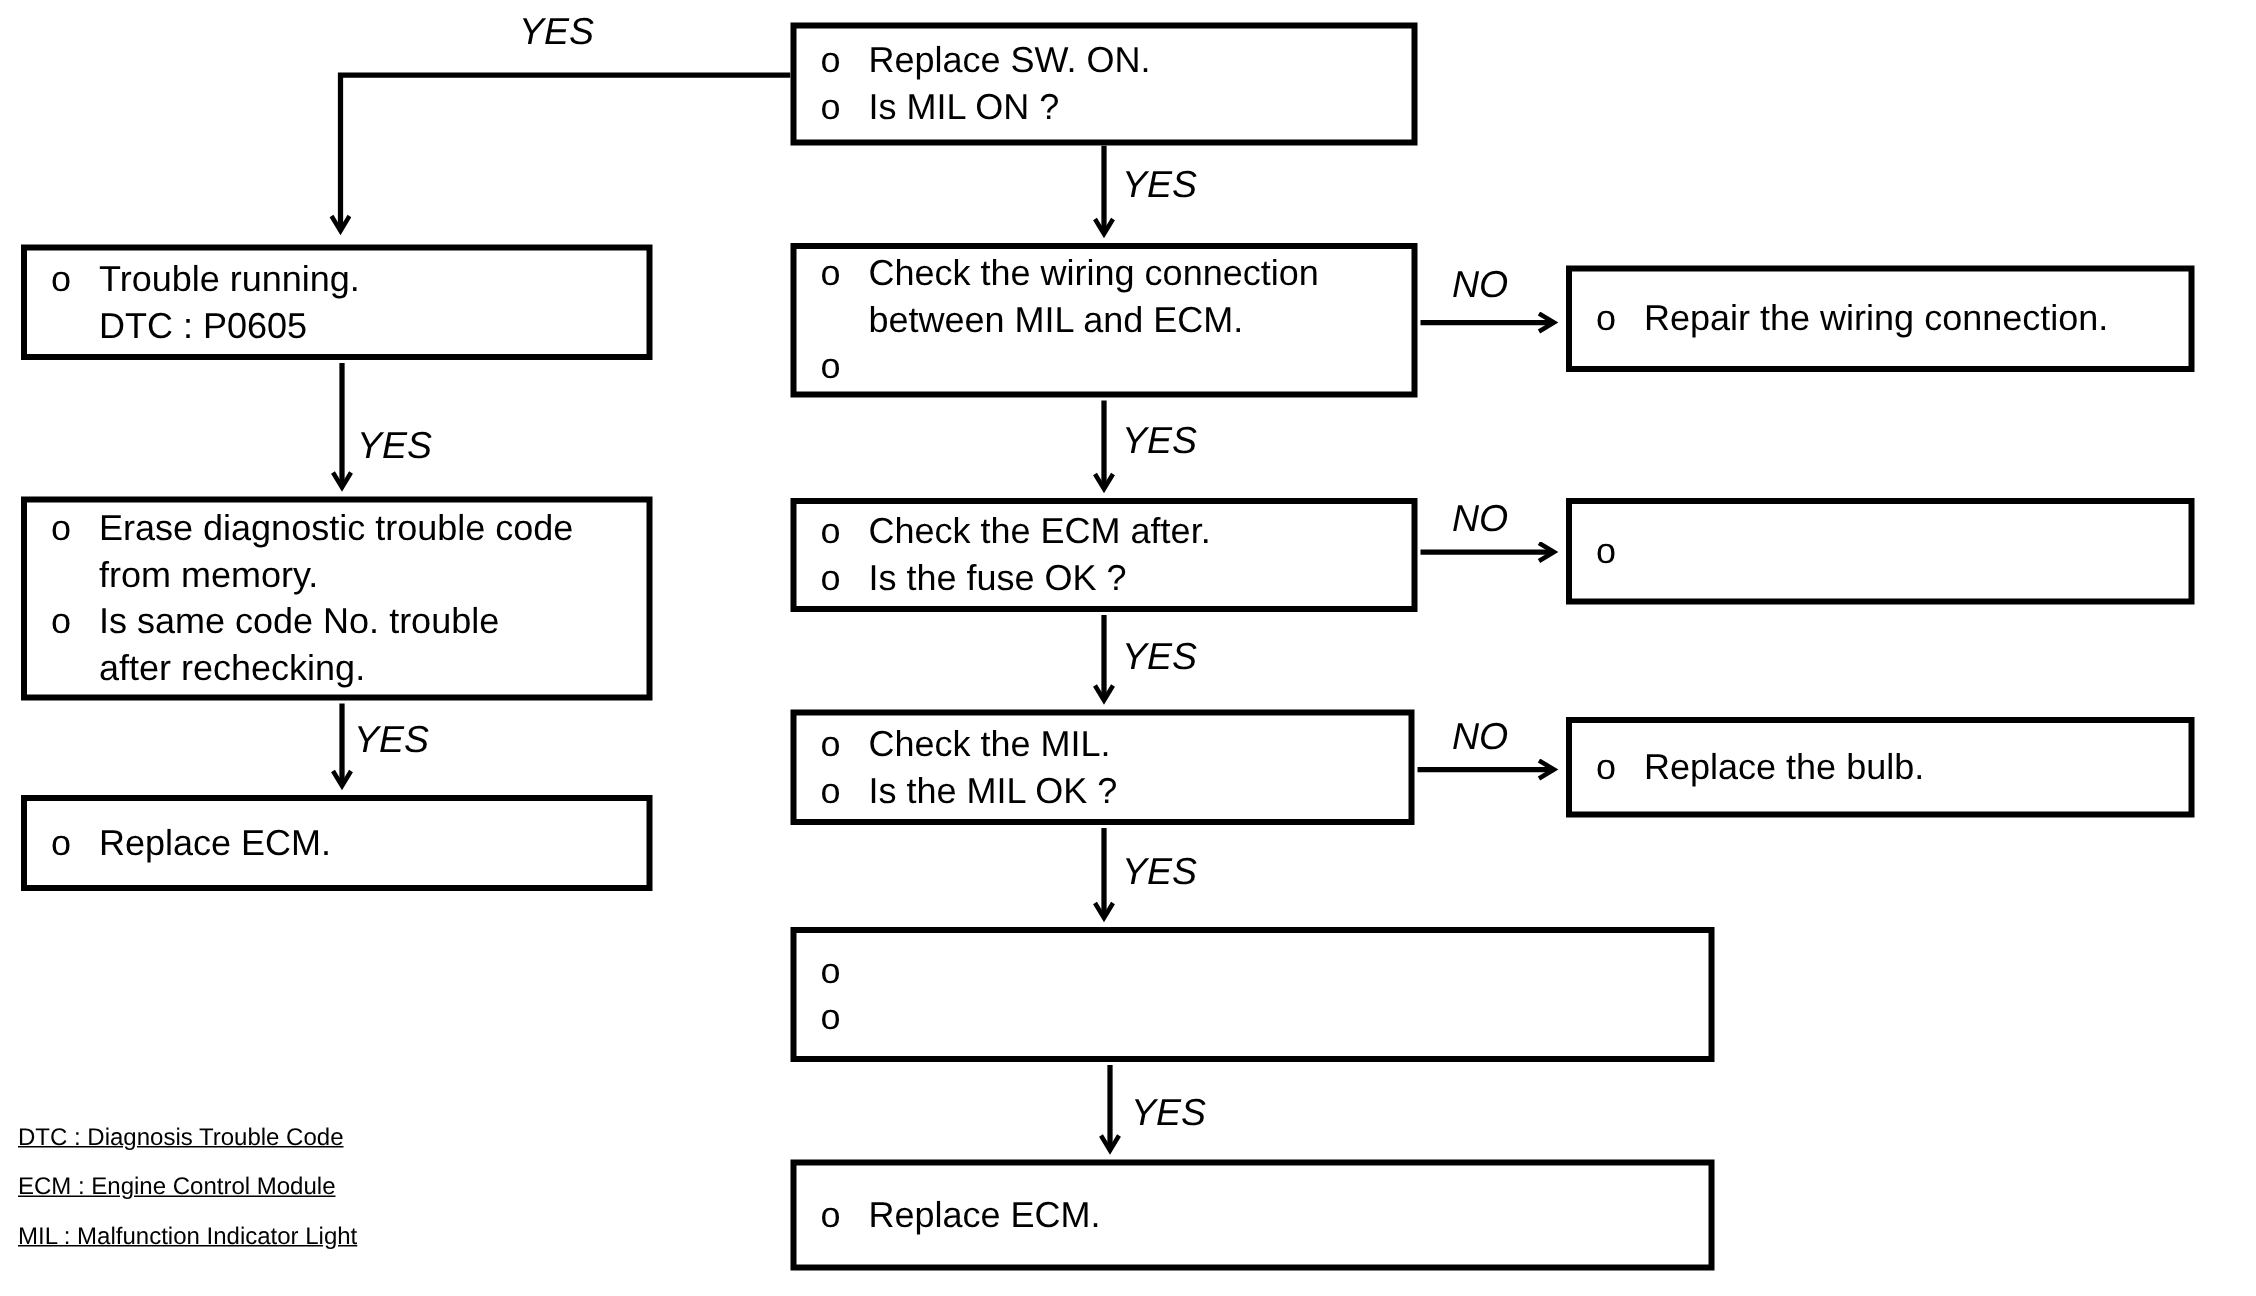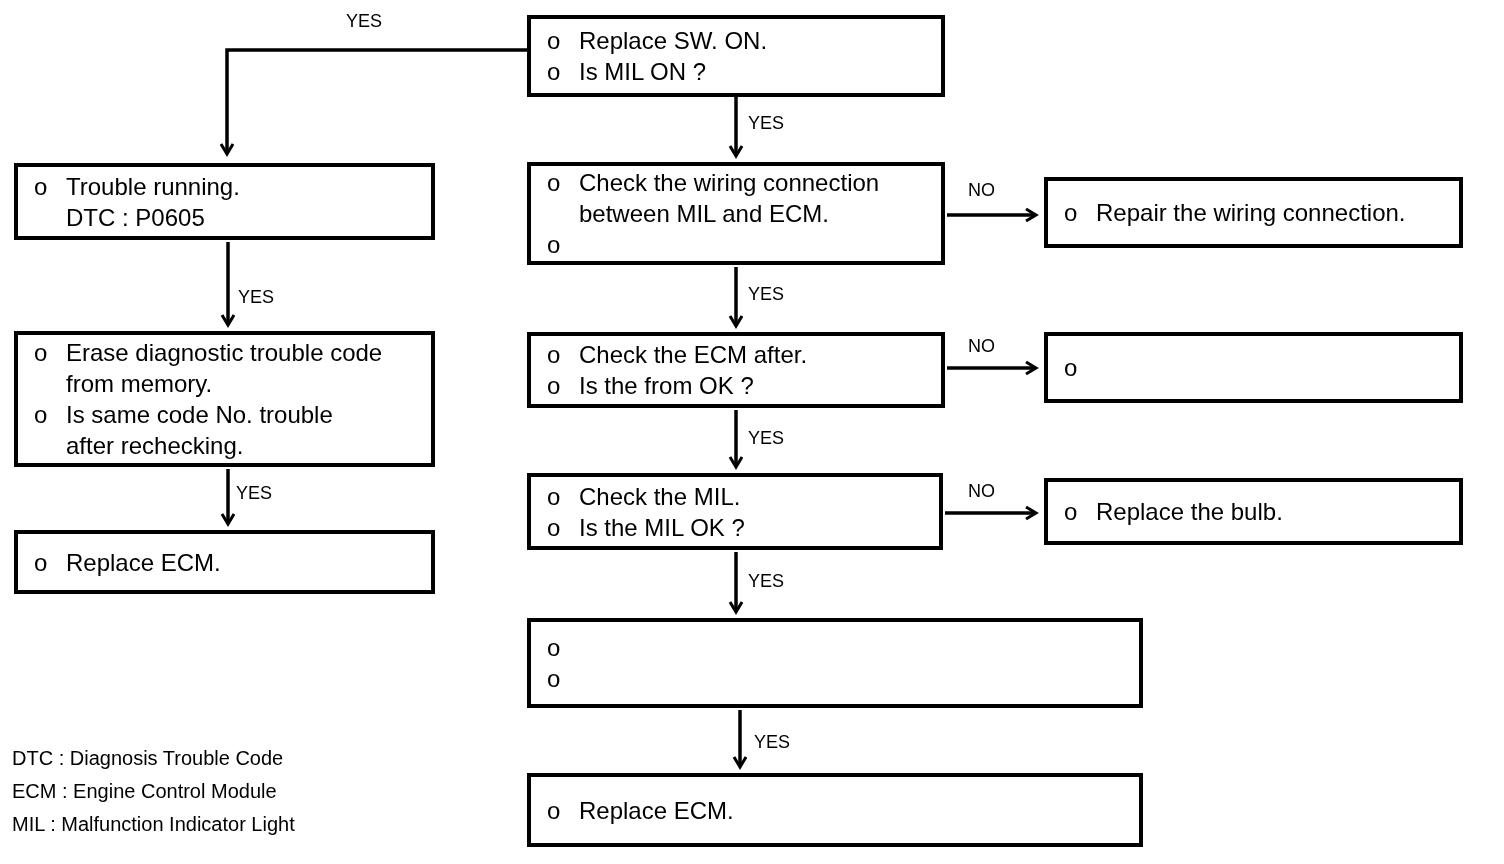--- a/index.html
+++ b/index.html
@@ -8,22 +8,22 @@
     font-family:"Liberation Sans",sans-serif;color:#000;overflow:hidden;
   }
   .connector-layer{position:absolute;left:0;top:0;width:1504px;height:864px;}
   .box{
     position:absolute;border:4px solid #000;background:#fff;
     display:flex;flex-direction:column;justify-content:center;
     padding:2px 8px 2px 16px;box-sizing:border-box;
   }
   .bline{display:flex;align-items:baseline;font-size:24px;line-height:31px;white-space:nowrap;}
   .bullet{flex:0 0 32px;width:32px;}
-  .edge-label{position:absolute;font-size:18px;line-height:30px;white-space:nowrap;}
-  .legend{position:absolute;left:12px;top:742px;font-size:20px;line-height:33px;}
+  .edge-label{position:absolute;font-size:25px;line-height:30px;white-space:nowrap;font-style:italic;}
+  .legend{position:absolute;left:12px;top:742px;font-size:16px;line-height:33px;text-decoration:underline;}
   .legend div{white-space:nowrap;}
 </style>
 </head>
 <body>
 
 <div class="canvas">
 
   <svg class="connector-layer" viewBox="0 0 1504 864" xmlns="http://www.w3.org/2000/svg">
     <defs>
       <marker id="arw" markerWidth="16" markerHeight="16" refX="10" refY="7" orient="auto" markerUnits="userSpaceOnUse">
@@ -105,21 +105,21 @@
     </div>
   </div>
 
   <div class="box" style="left:527px;top:332px;width:418px;height:76px;">
     <div class="bline">
       <span class="bullet">o</span>
       <span>Check the ECM after.</span>
     </div>
     <div class="bline">
       <span class="bullet">o</span>
-      <span>Is the from OK ?</span>
+      <span>Is the fuse OK ?</span>
     </div>
   </div>
 
   <div class="box" style="left:527px;top:473px;width:416px;height:77px;">
     <div class="bline">
       <span class="bullet">o</span>
       <span>Check the MIL.</span>
     </div>
     <div class="bline">
       <span class="bullet">o</span>

